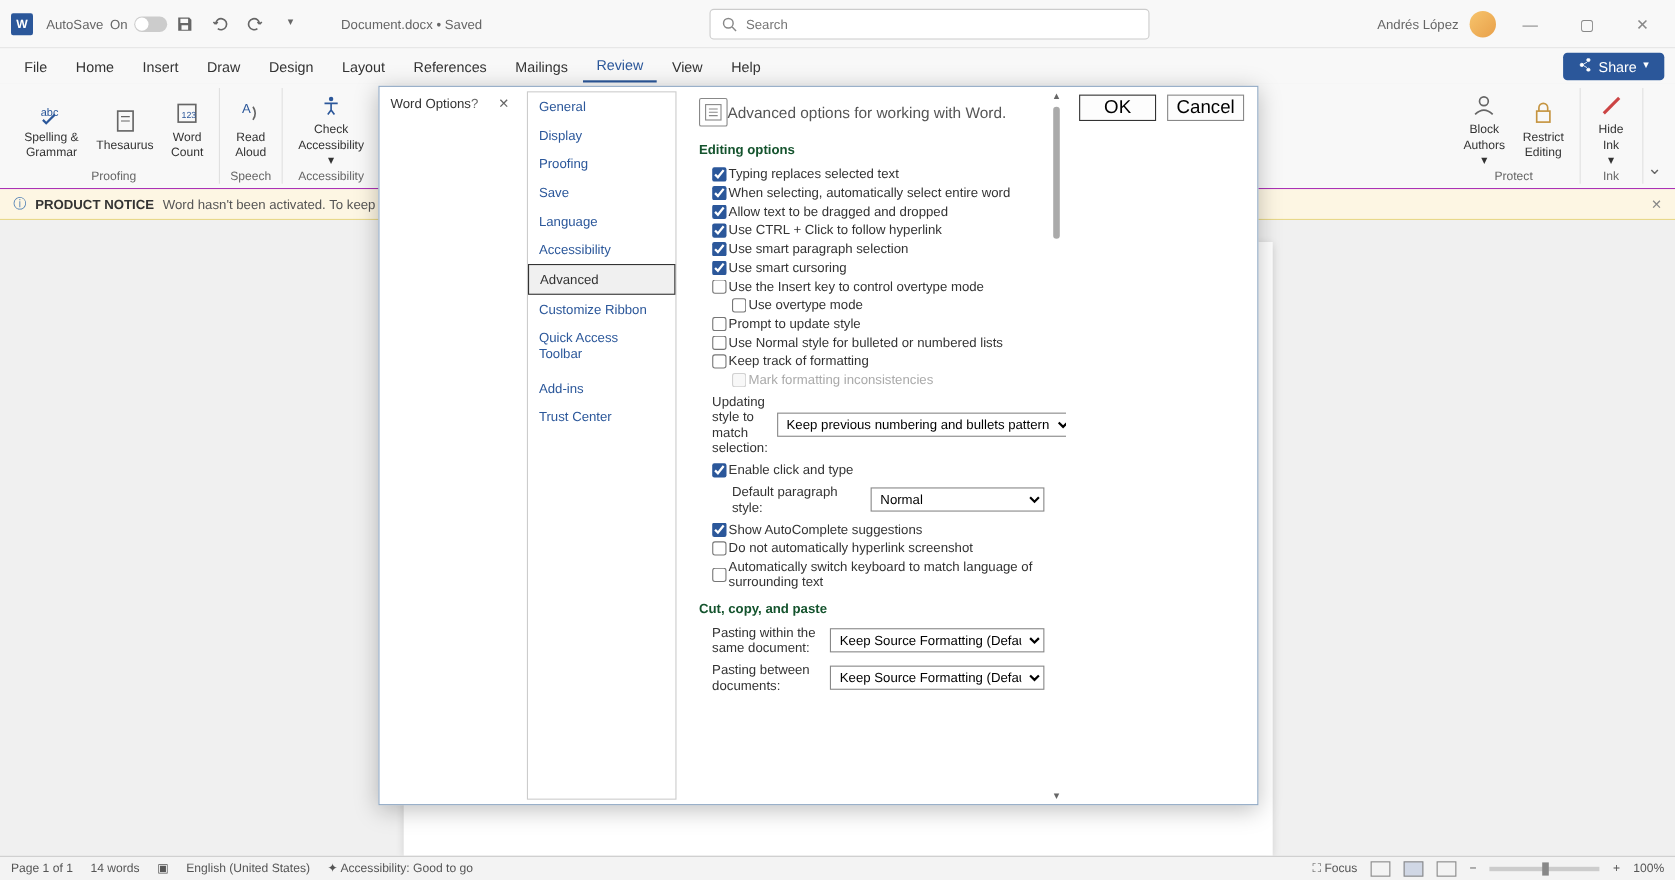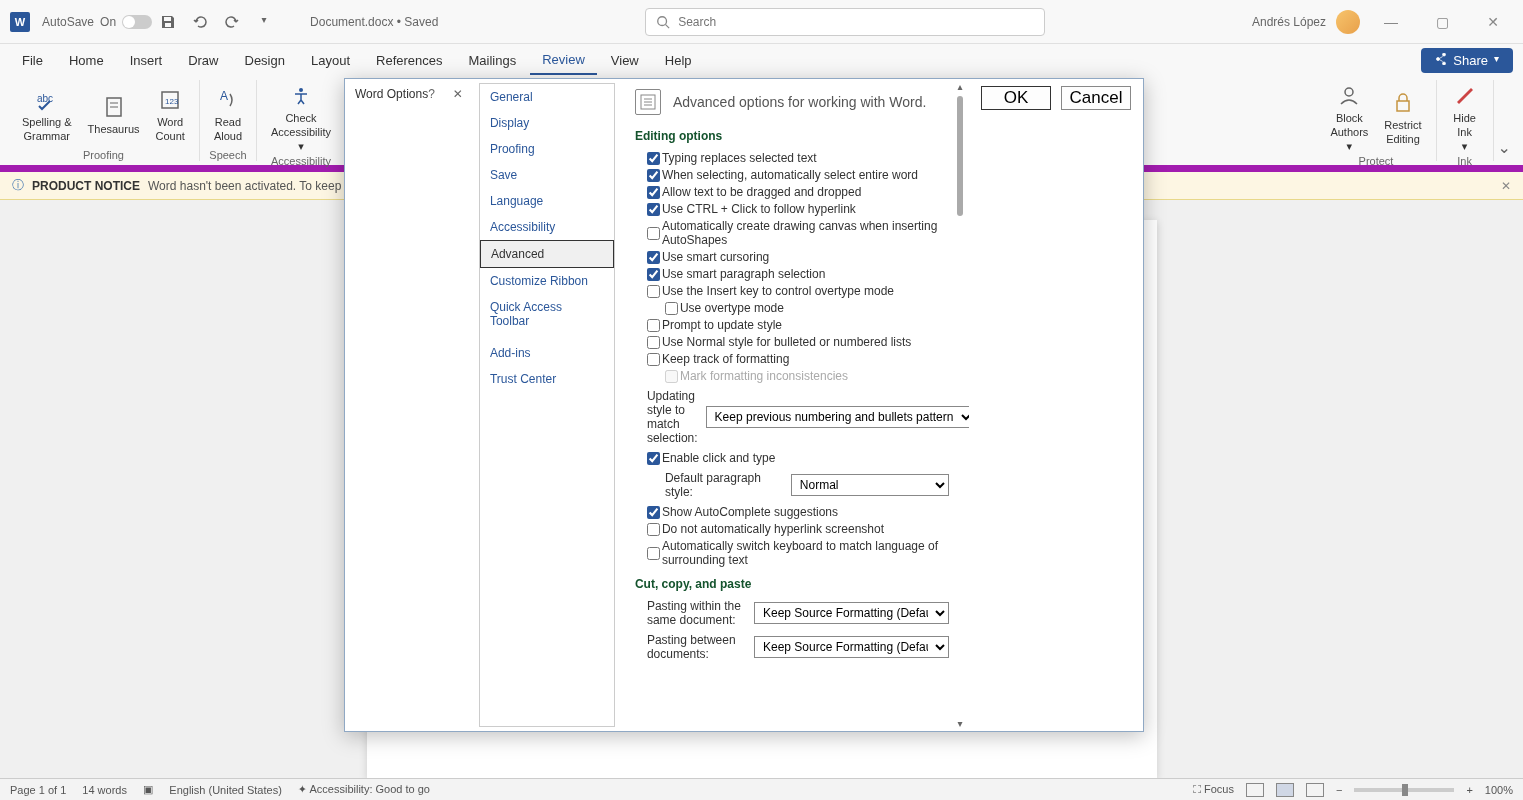--- a/index.html
+++ b/index.html
@@ -20,21 +20,21 @@
 .avatar { width: 24px; height: 24px; border-radius: 50%; background: linear-gradient(135deg, #f7c46c, #e8a04a); }
 .window-ctrl { color: #888; padding: 4px 14px; font-size: 14px; }
 
 
 .ribbon-tabs { height: 32px; background: #f8f8f8; display: flex; align-items: center; padding: 0 10px; gap: 2px; }
 .ribbon-tab { padding: 6px 12px; font-size: 13px; color: #333; cursor: pointer; }
 .ribbon-tab.active { color: #2b579a; border-bottom: 2px solid #2b579a; font-weight: 500; }
 .share-btn { margin-left: auto; background: #2b579a; color: #fff; padding: 5px 14px; border-radius: 4px; font-size: 13px; display: flex; align-items: flex-start; gap: 6px; }
 
 
-.ribbon-content { height: 96px; background: #f8f8f8; border-bottom: 7px solid #a21caf; display: flex; padding: 4px 8px; }
+.ribbon-content { height: 96px; background: #f8f8f8; border-bottom: 1px solid #a21caf; display: flex; padding: 4px 8px; }
 .ribbon-group { display: flex; flex-direction: column; align-items: center; padding: 0 8px; border-right: 1px solid #e0e0e0; }
 .ribbon-group:last-child { border-right: none; }
 .ribbon-buttons { display: flex; gap: 4px; flex: 1; }
 .ribbon-btn { display: flex; flex-direction: column; align-items: center; justify-content: center; padding: 2px 6px; font-size: 11px; color: #333; text-align: center; line-height: 1.25; }
 .ribbon-btn .ico { width: 28px; height: 28px; margin-bottom: 2px; display: flex; align-items: center; justify-content: center; }
 .ribbon-group-label { font-size: 11px; color: #666; margin-top: auto; }
 .ribbon-spacer { flex: 1; }
 
 
 .notice-bar { height: 28px; background: #fdf6e3; border-bottom: 1px solid #e8d88a; display: flex; align-items: center; padding: 0 12px; font-size: 12px; }
@@ -49,21 +49,21 @@
 
 
 .dialog { position: absolute; left: 344px; top: 78px; width: 800px; height: 654px; background: #fff; border: 1px solid #8fa8c4; box-shadow: 0 4px 20px rgba(0,0,0,0.25); display: flex; }
 .dialog-title { height: 30px; display: flex; align-items: center; padding: 0 10px; font-size: 12px; color: #333; }
 .dialog-title .dlg-ctrls { margin-left: auto; display: flex; gap: 18px; color: #666; }
 .dialog-body { flex: 1; display: flex; overflow: hidden; }
 .dialog-sidebar { width: 136px; border: 1px solid #ccc; margin: 4px 0 4px 6px; background: #fff; }
 .sidebar-item { padding: 6px 10px; font-size: 12px; color: #2b579a; cursor: pointer; }
 .sidebar-item.active { border: 1px solid #333; background: #f0f0f0; color: #333; }
 .dialog-content { flex: 1; padding: 10px 20px; overflow-y: auto; position: relative; }
-.content-header { display: flex; align-items: center; gap: 12px; margin-bottom: 14px; }
+.content-header { display: flex; align-items: center; margin-bottom: 14px; }
 .content-header .hdr-icon { width: 26px; height: 26px; border: 1px solid #888; display: flex; align-items: center; justify-content: center; color: #555; font-size: 10px; border-radius: 2px; }
 .content-header .hdr-text { font-size: 14px; color: #555; }
 .section-title { font-size: 12px; font-weight: 600; color: #14532d; margin: 10px 0 8px 0; }
 .opt-row { display: flex; align-items: center; font-size: 12px; color: #333; margin: 3px 0 3px 12px; gap: 2px; }
 .opt-row.indent { margin-left: 30px; }
 .opt-row.disabled { color: #aaa; }
 .opt-row input[type="checkbox"] { width: 13px; height: 13px; accent-color: #2b579a; }
 .opt-row label { cursor: pointer; }
 .dropdown-row { display: flex; align-items: center; font-size: 12px; color: #333; margin: 6px 0 6px 12px; gap: 8px; }
 .dropdown-row.indent { margin-left: 30px; }
@@ -295,30 +295,26 @@
         </div>
       <div class="opt-row">
           <input type="checkbox" checked="" style="">
           <label>Allow text to be dragged and dropped</label>
         </div>
       <div class="opt-row">
           <input type="checkbox" checked="" style="">
           <label>Use CTRL + Click to follow hyperlink</label>
         </div>
       <div class="opt-row">
-          <input type="checkbox" style="">
-          <label>Automatically create drawing canvas when inserting AutoShapes</label>
+          <input type="checkbox" checked="" style="">
+          <label>Use smart paragraph selection</label>
         </div>
       <div class="opt-row">
           <input type="checkbox" checked="" style="">
           <label>Use smart cursoring</label>
-        </div>
-      <div class="opt-row">
-          <input type="checkbox" checked="" style="">
-          <label>Use smart paragraph selection</label>
         </div>
       <div class="opt-row">
           <input type="checkbox" style="">
           <label>Use the Insert key to control overtype mode</label>
         </div>
       <div class="opt-row indent">
           <input type="checkbox" style="">
           <label>Use overtype mode</label>
         </div>
       <div class="opt-row">

